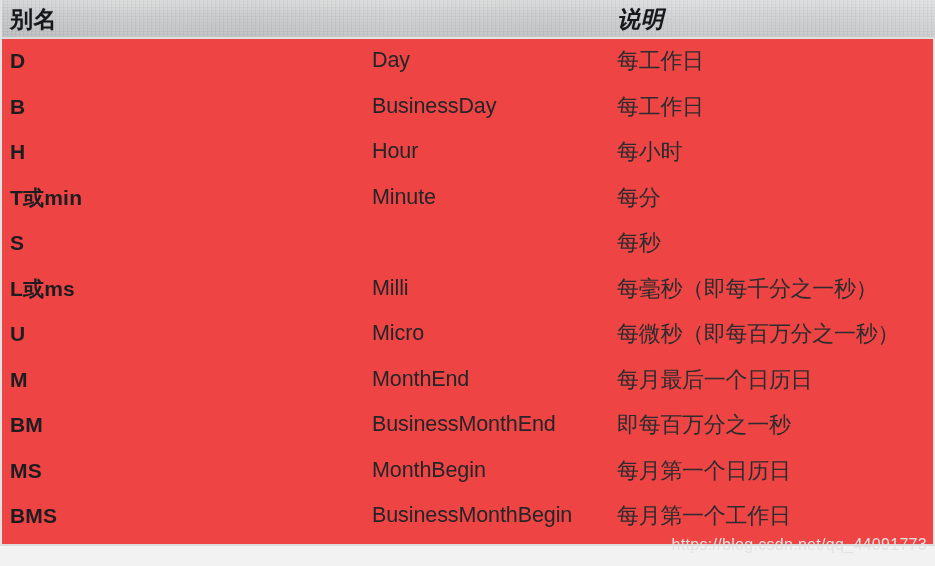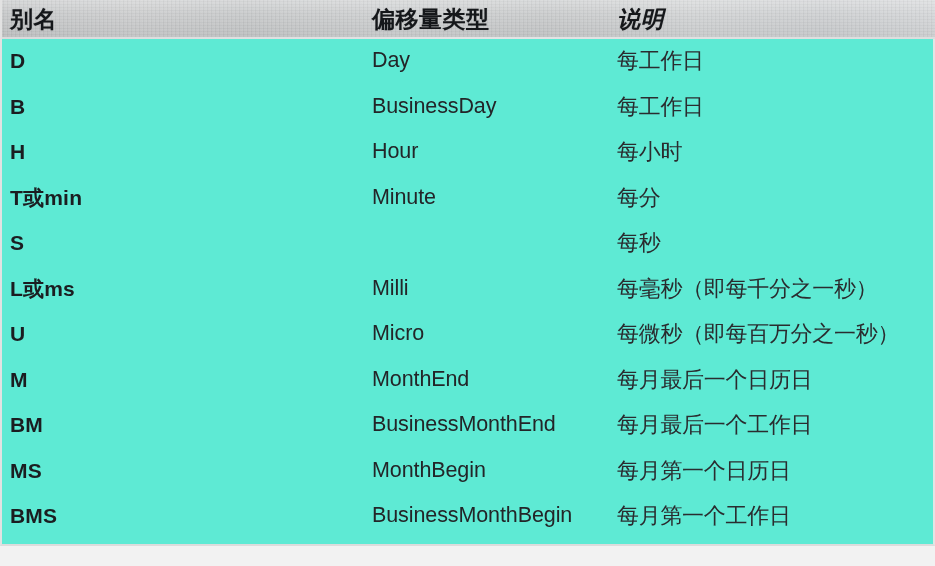--- a/index.html
+++ b/index.html
@@ -26,21 +26,21 @@
   #table-frame {
     position: absolute;
     left: 0;
     top: 0;
     width: 935px;
     height: 546px;
     box-sizing: border-box;
     border-left: 2px solid #e2e2e2;
     border-right: 2px solid #e4e4e4;
     border-bottom: 2px solid #dcdcdc;
-    background: #5eead4;
+    background: #ef4444;
   }
 
   
   #header-row {
     position: absolute;
     left: 0;
     top: 0;
     width: 935px;
     height: 38px;
     background:
@@ -169,21 +169,20 @@
 </head>
 <body>
 
 <div id="page">
 
   <div id="table-frame">
 
     <div id="header-row">
       <div id="header-noise"></div>
       <div class="hcell c0">别名</div>
-      <div class="hcell c1">偏移量类型</div>
       <div class="hcell c2">说明</div>
       <div id="header-bottom-edge"></div>
     </div>
 
     <div id="body-rows">
 
       <div class="row" style="top:0px">
         <div class="cell c0">D</div>
         <div class="cell c1">Day</div>
         <div class="cell c2">每工作日</div>
@@ -226,33 +225,34 @@
 
       <div class="row" style="top:318.5px">
         <div class="cell c0">M</div>
         <div class="cell c1">MonthEnd</div>
         <div class="cell c2">每月最后一个日历日</div>
       </div>
 
       <div class="row" style="top:364px">
         <div class="cell c0">BM</div>
         <div class="cell c1">BusinessMonthEnd</div>
-        <div class="cell c2">每月最后一个工作日</div>
+        <div class="cell c2">即每百万分之一秒</div>
       </div>
 
       <div class="row" style="top:409.5px">
         <div class="cell c0">MS</div>
         <div class="cell c1">MonthBegin</div>
         <div class="cell c2">每月第一个日历日</div>
       </div>
 
       <div class="row" style="top:455px">
         <div class="cell c1">BusinessMonthBegin</div>
         <div class="cell c0">BMS</div>
         <div class="cell c2">每月第一个工作日</div>
       </div>
 
     </div>
   </div>
 
   <div id="footer-strip"></div>
+  <div id="watermark">https://blog.csdn.net/qq_44091773</div>
 
 </div>
 
 </body></html>

